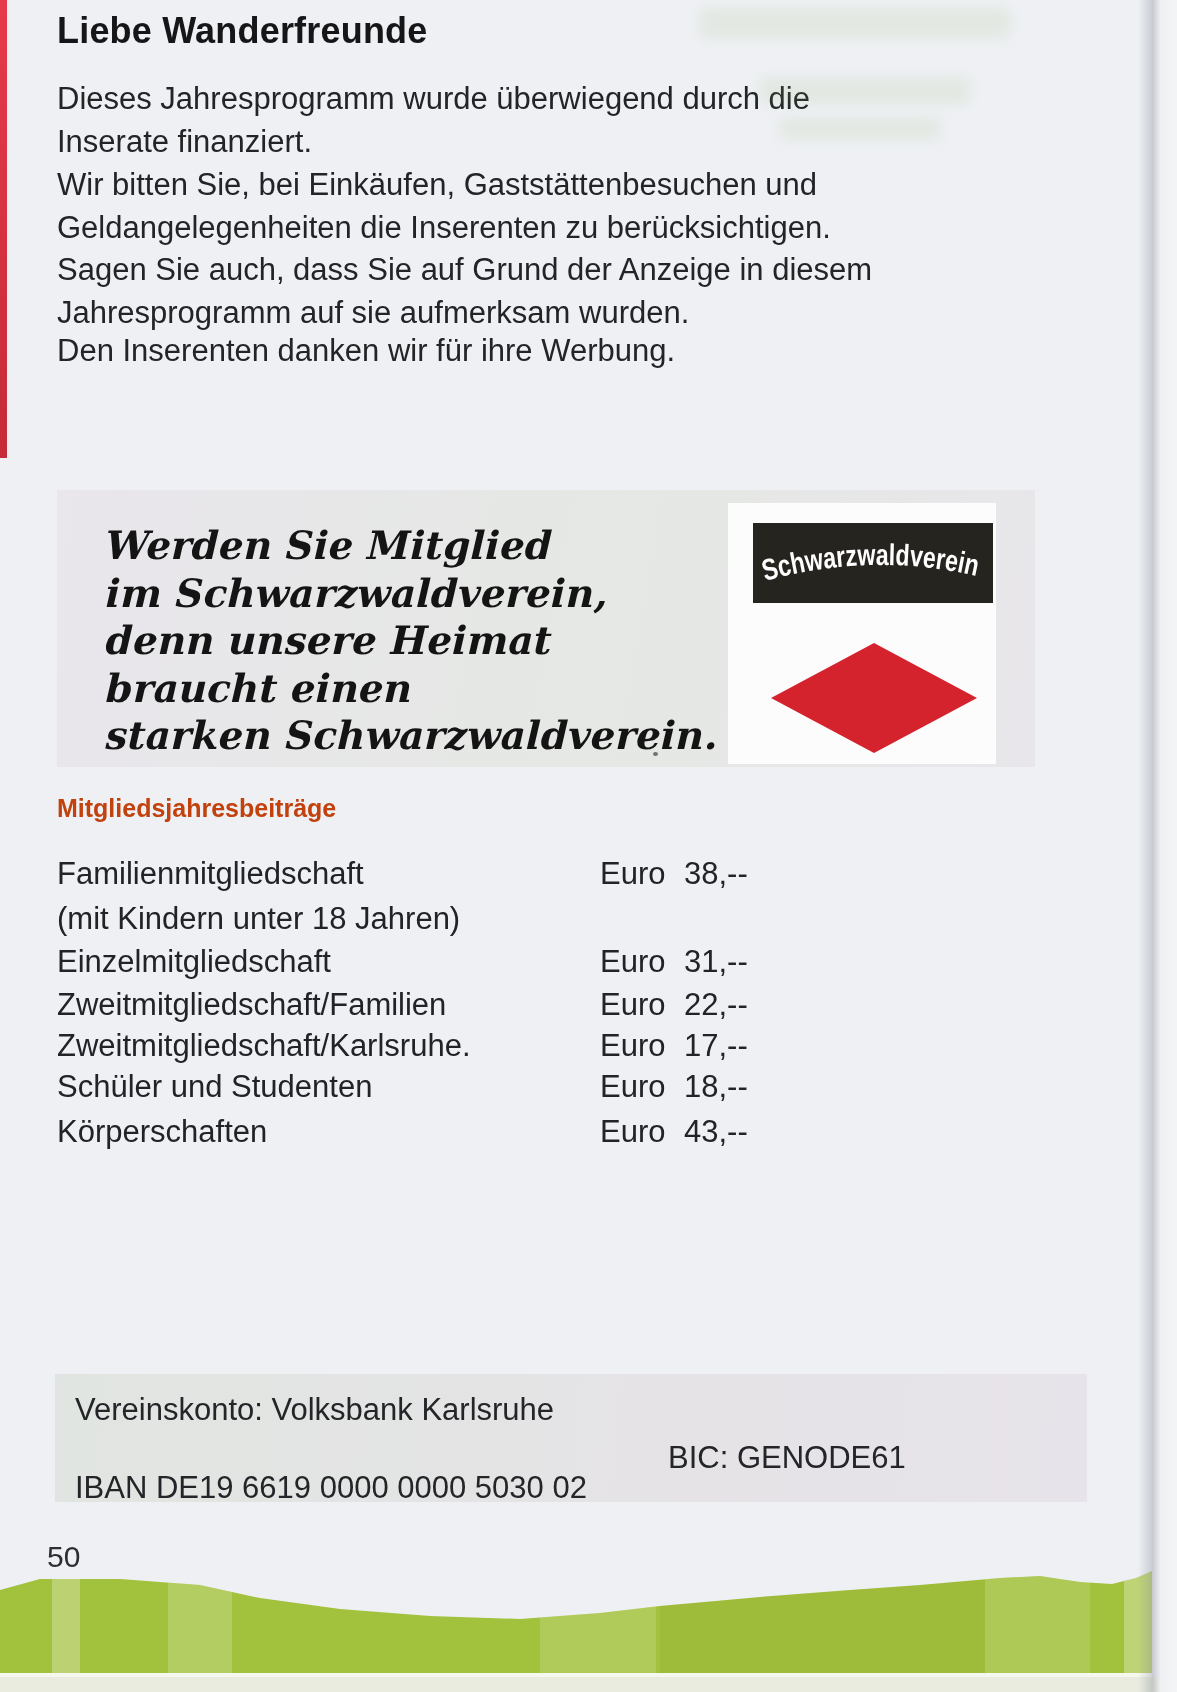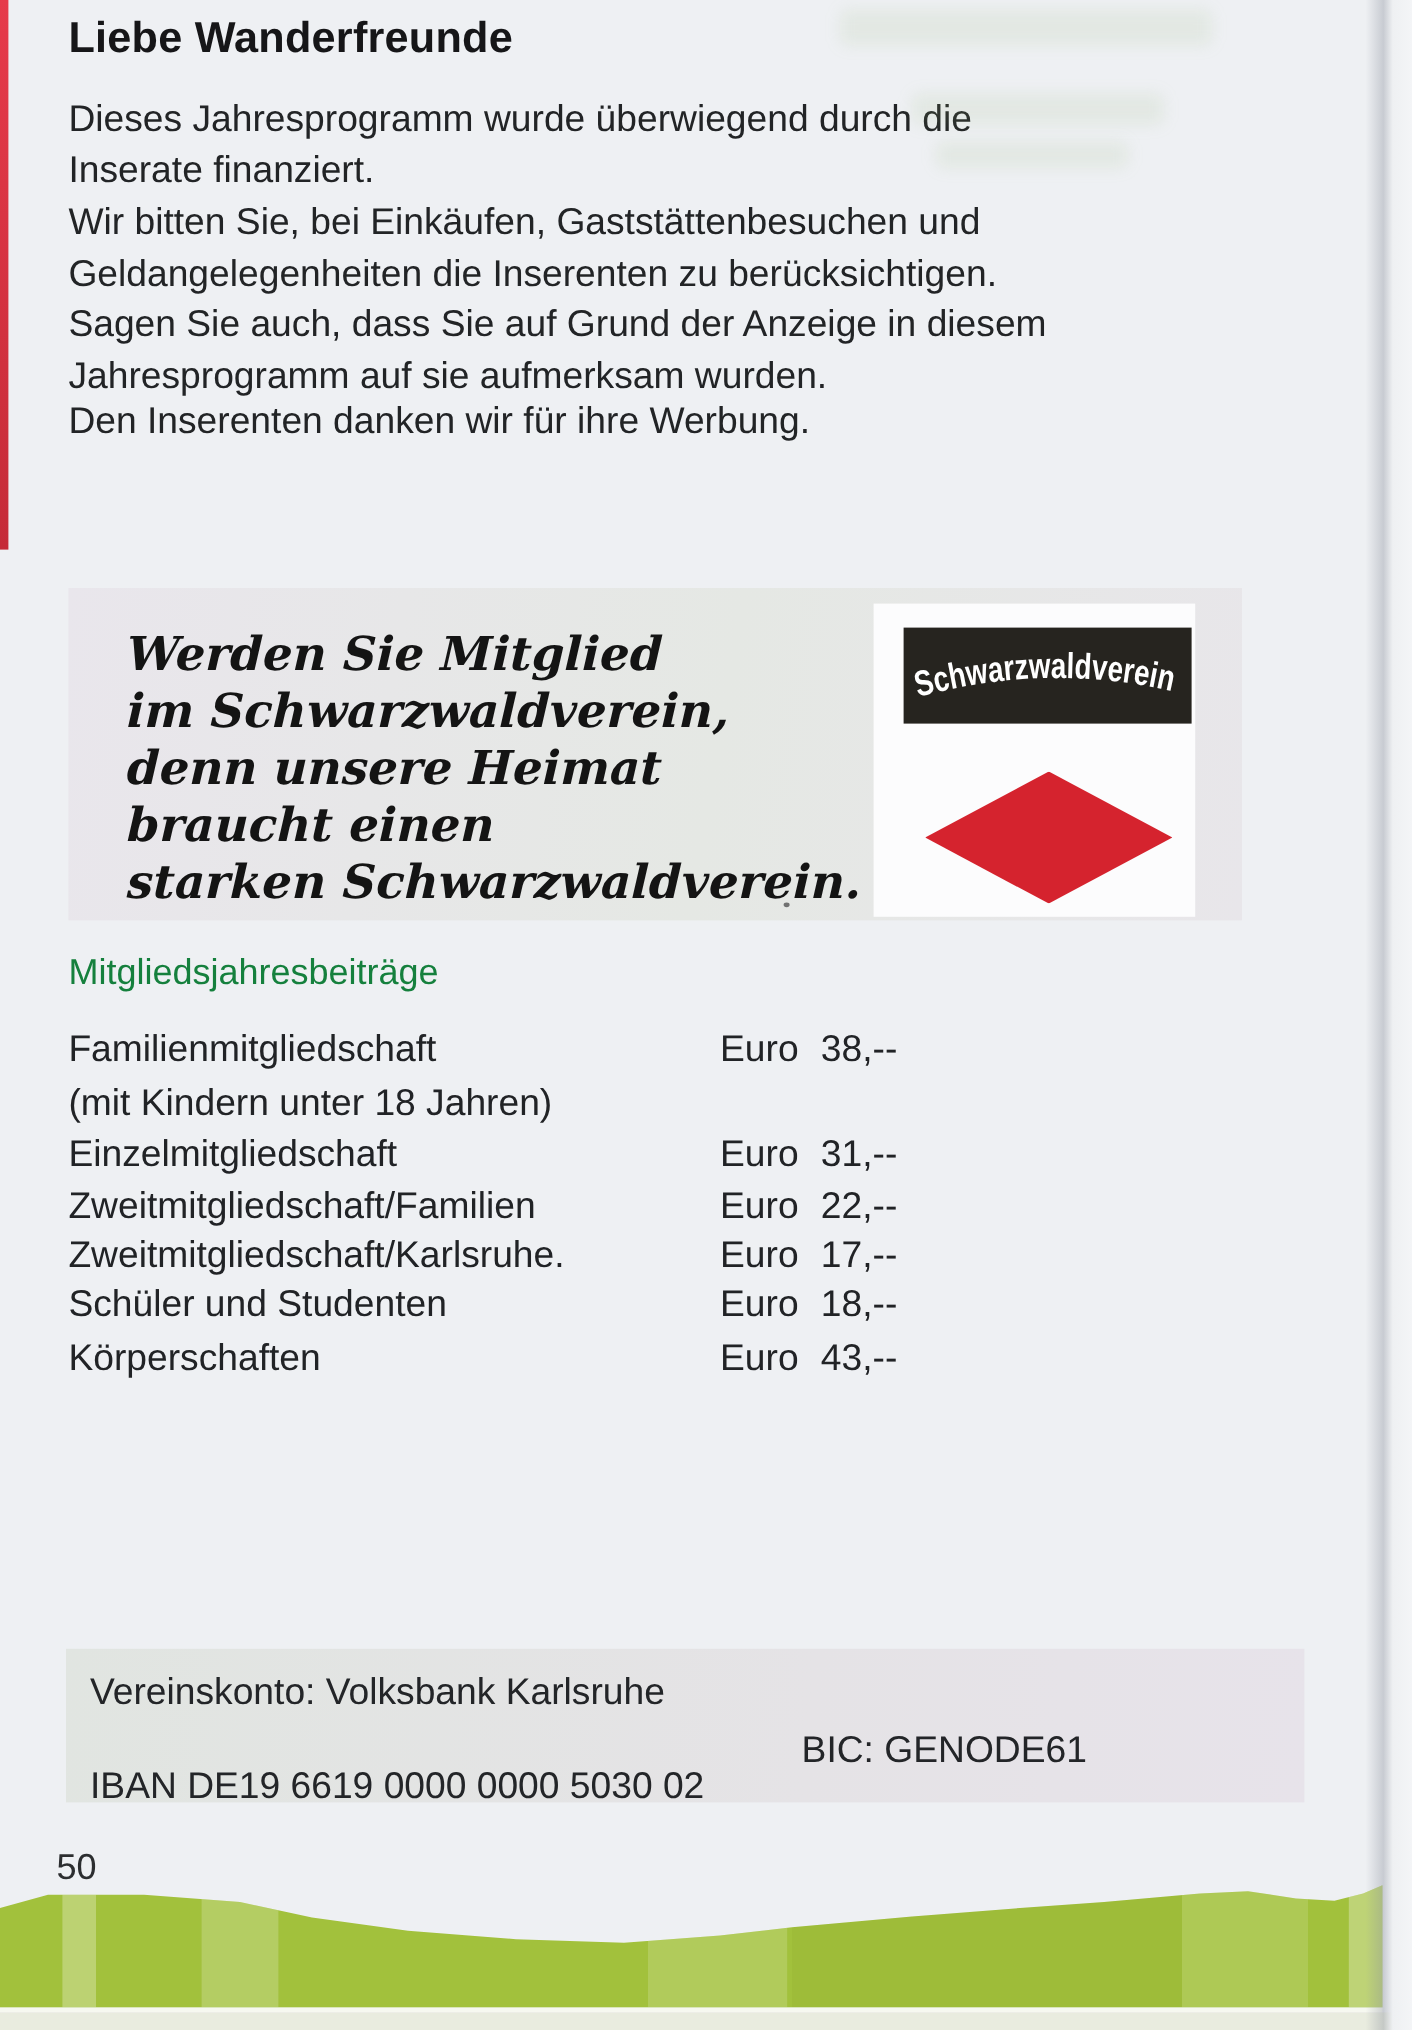--- a/index.html
+++ b/index.html
@@ -21,21 +21,21 @@
     font-style:italic;font-weight:bold;
     font-size:39px;line-height:47.5px;white-space:nowrap;color:#141414;
     transform:skewX(-2deg);transform-origin:left bottom;
   }
   .logo-panel{left:728px;top:503px;width:268px;height:261px;background:#fcfcfd;}
   .logo-bar{left:25px;top:20px;width:240px;height:80px;background:#26241f;}
   .diamond{
     left:771px;top:643px;width:206px;height:110px;background:#d5232e;
     clip-path:polygon(50% 0,100% 50%,50% 100%,0 50%);
   }
-  .fees-h{font-size:30px;font-weight:normal;color:#15803d;white-space:nowrap;}
+  .fees-h{font-size:25px;font-weight:bold;color:#c2410c;white-space:nowrap;}
   .fee-label{left:57px;font-size:31px;white-space:nowrap;color:#212326;}
   .fee-cur{left:600px;font-size:31px;white-space:nowrap;color:#212326;}
   .fee-amt{left:684px;font-size:31px;white-space:nowrap;color:#212326;}
   .bankbox{
     left:55px;top:1374px;width:1010px;height:128px;
     background:linear-gradient(95deg,#e1e5e1 0%,#e5e3e6 60%,#e7e3ea 100%);
     padding-left:22px;
   }
   .bankline{font-size:31px;white-space:nowrap;color:#232528;}
   .pagenum{font-size:30px;color:#2c2e30;}

